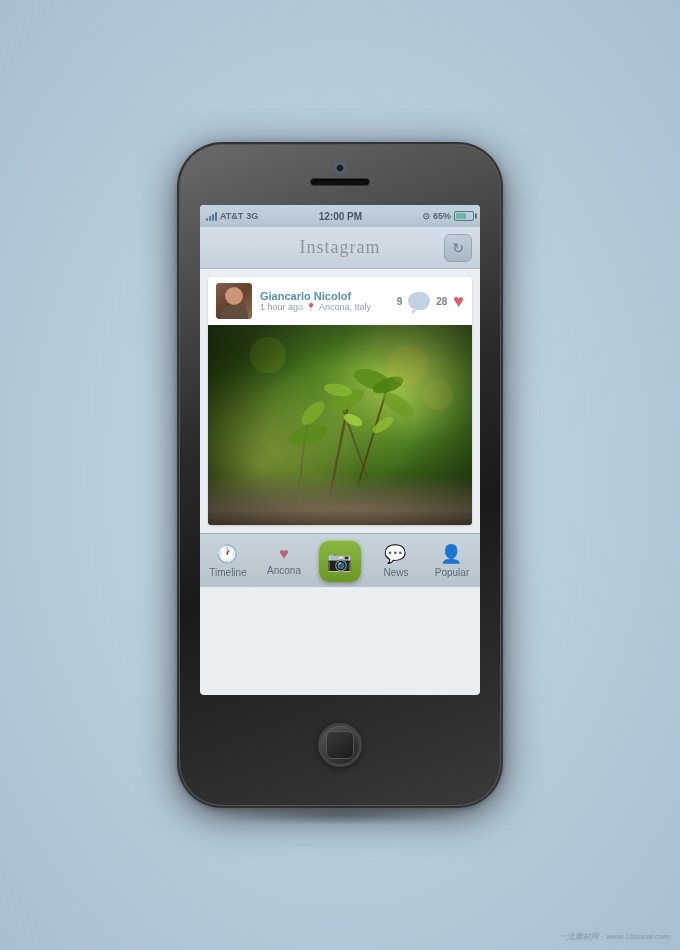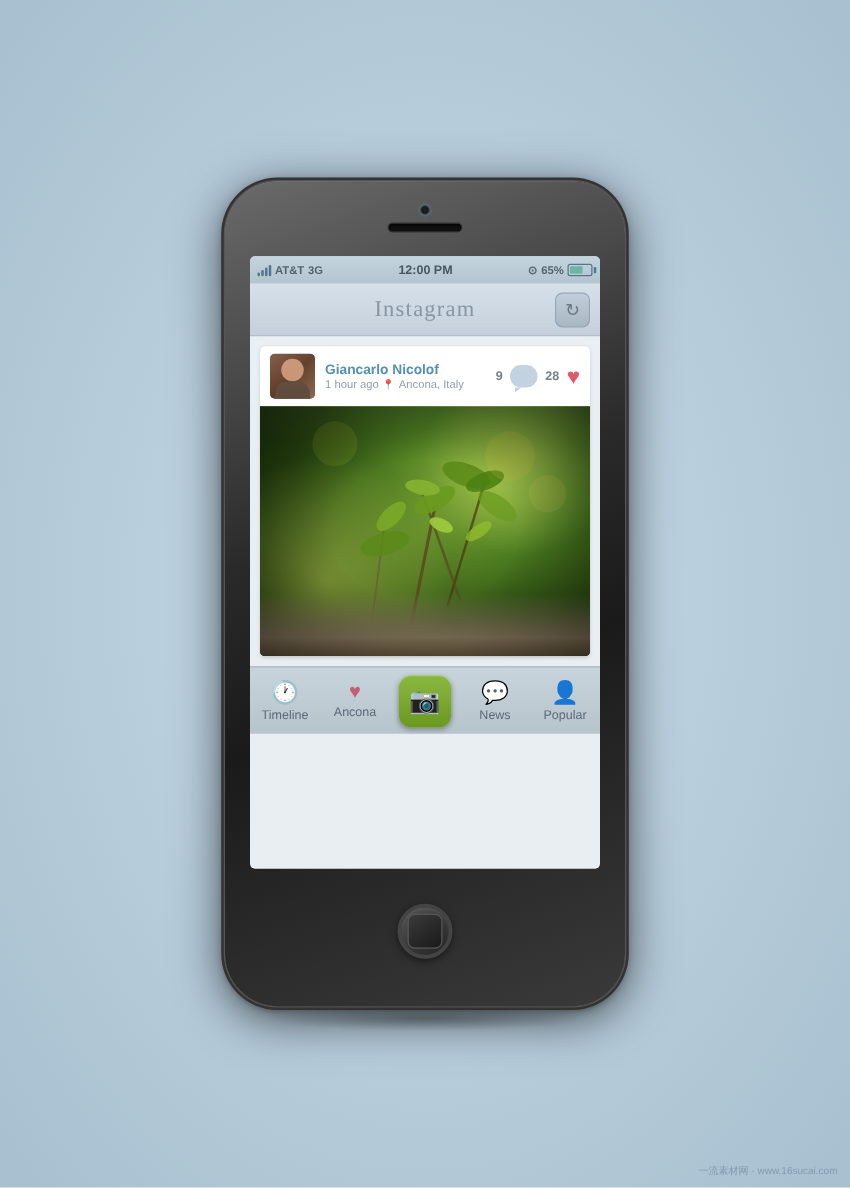--- a/index.html
+++ b/index.html
@@ -610,13 +610,13 @@
   <div class="phone-bottom">
     <div class="home-button">
       <div class="home-button-inner"></div>
     </div>
   </div>
 
   <div class="phone-shadow"></div>
 
 </div>
 
-<div class="watermark" style="position:fixed;bottom:8px;right:10px;font-size:8px;color:rgba(100,130,150,0.6);">一流素材网 · www.16sucai.com</div>
+<div class="watermark" style="position:fixed;bottom:8px;right:10px;font-size:8px;color:rgba(100,130,150,0.6);font-style:italic;">一流素材网 · www.16sucai.com</div>
 
 </body></html>

